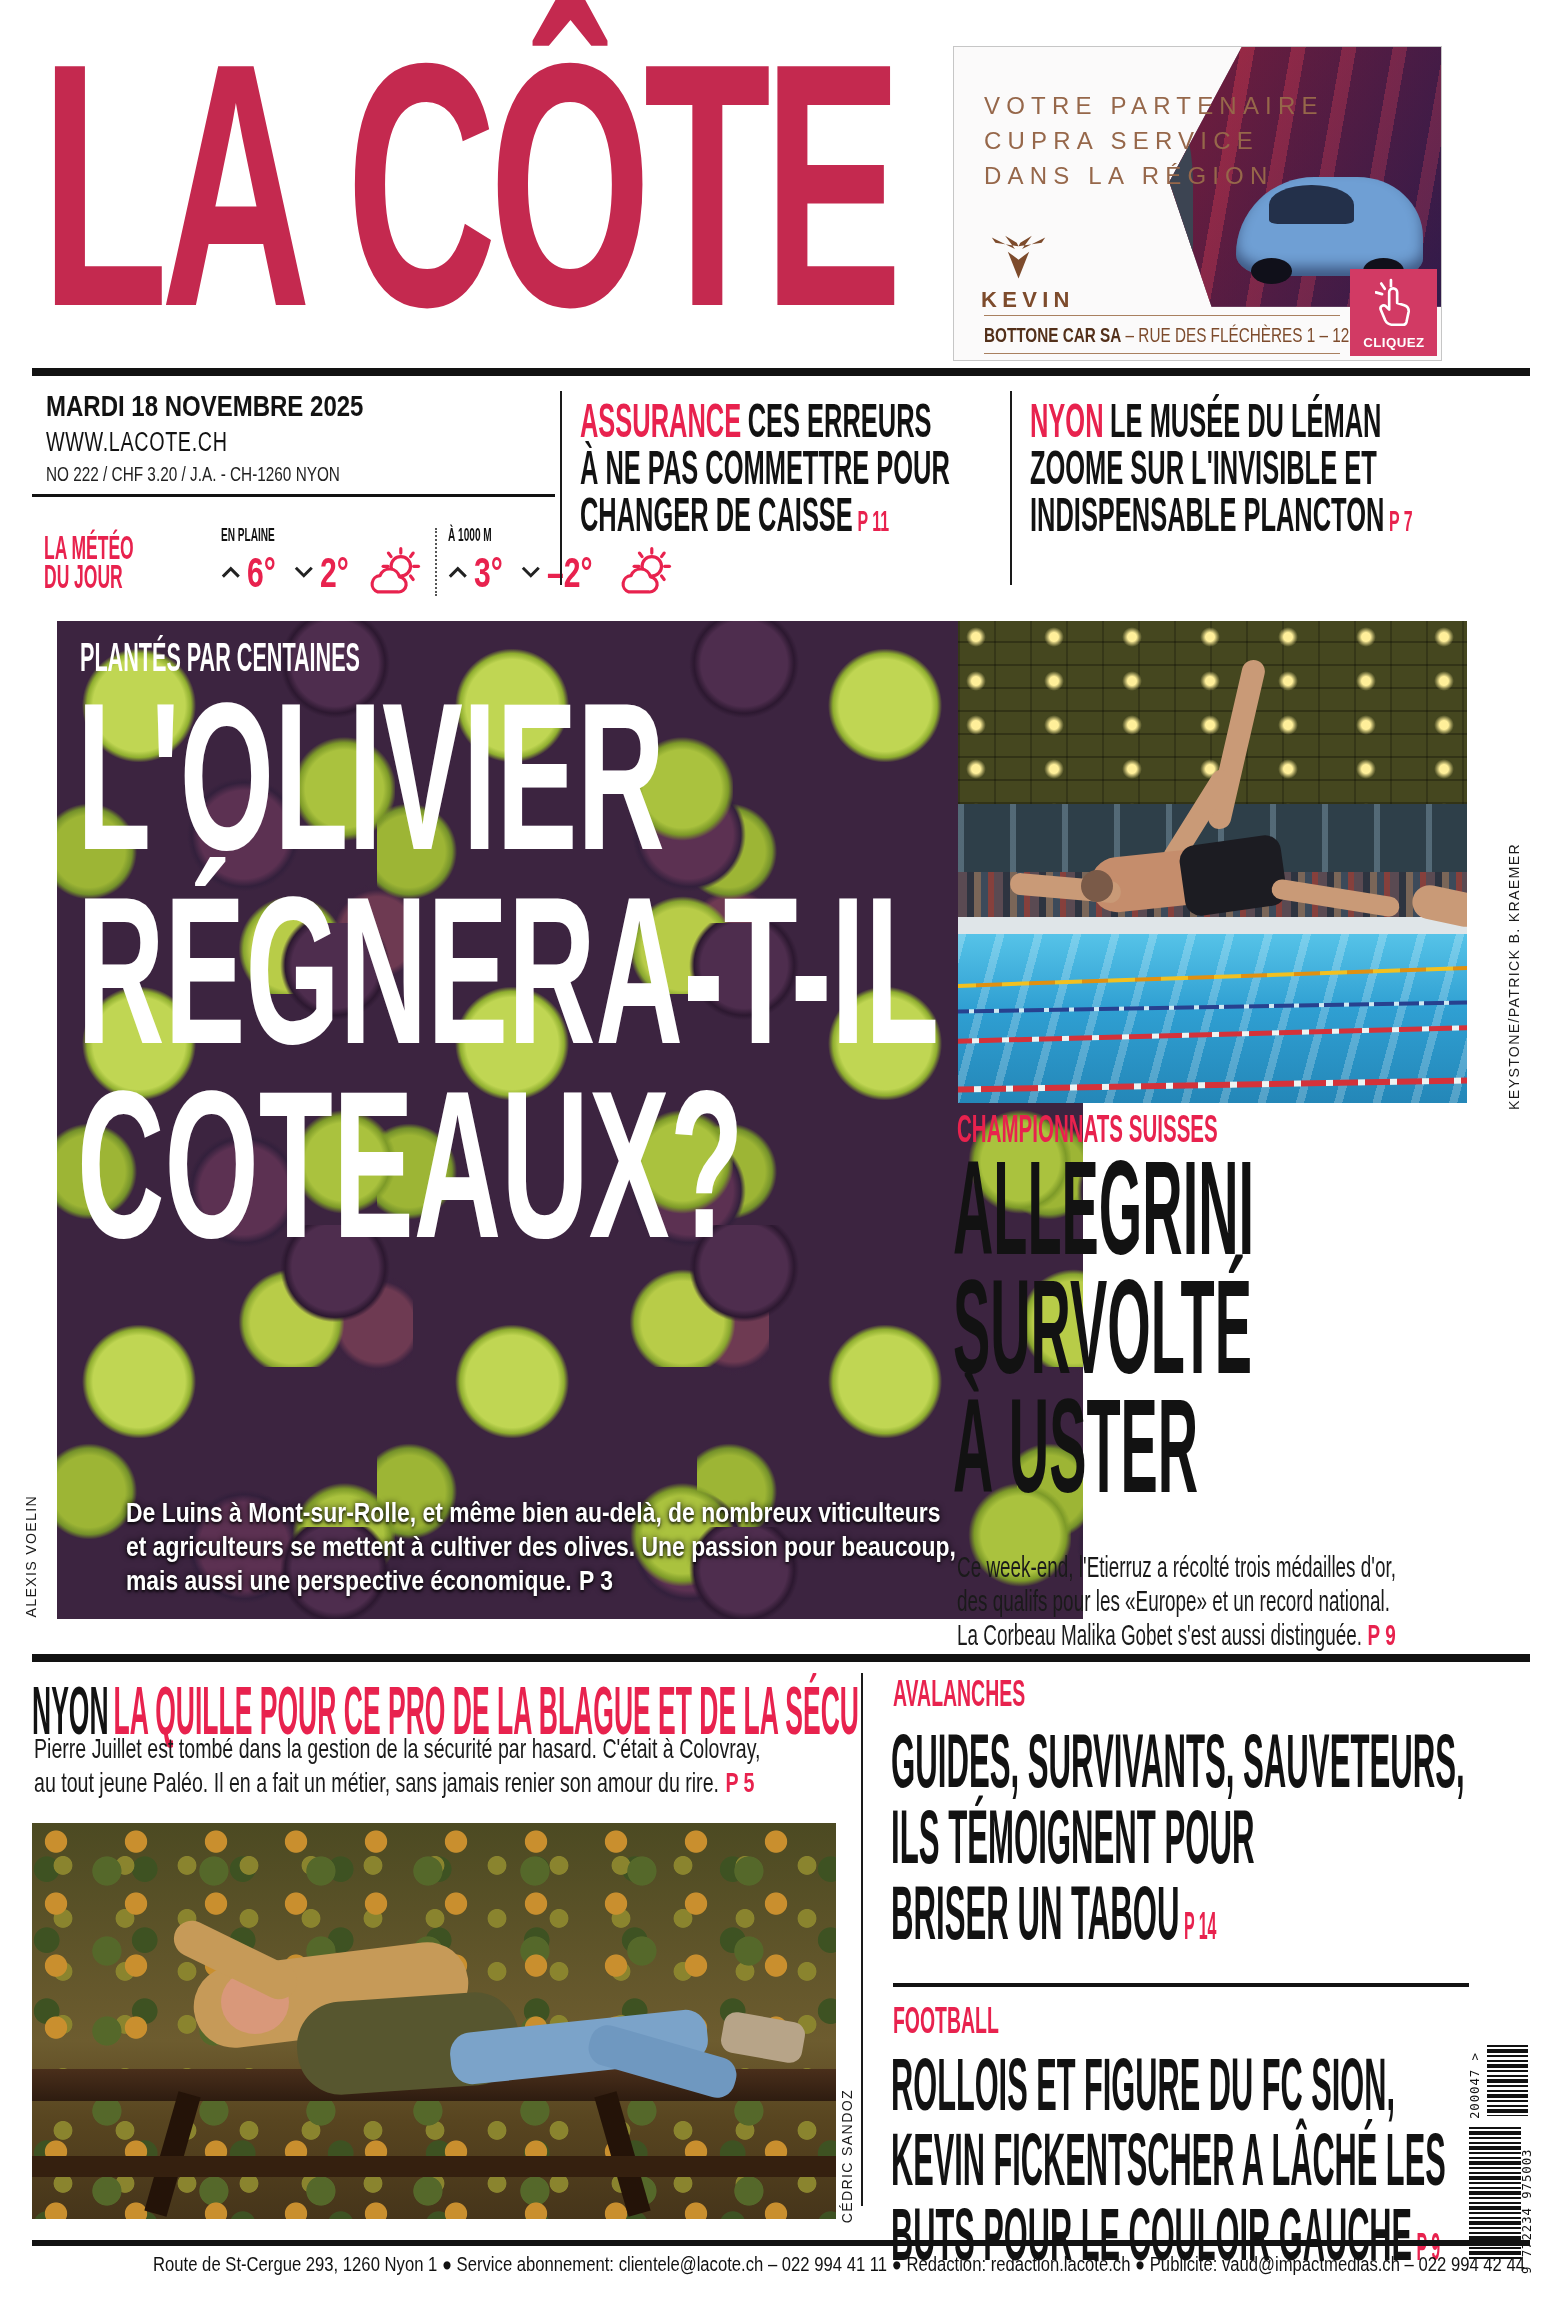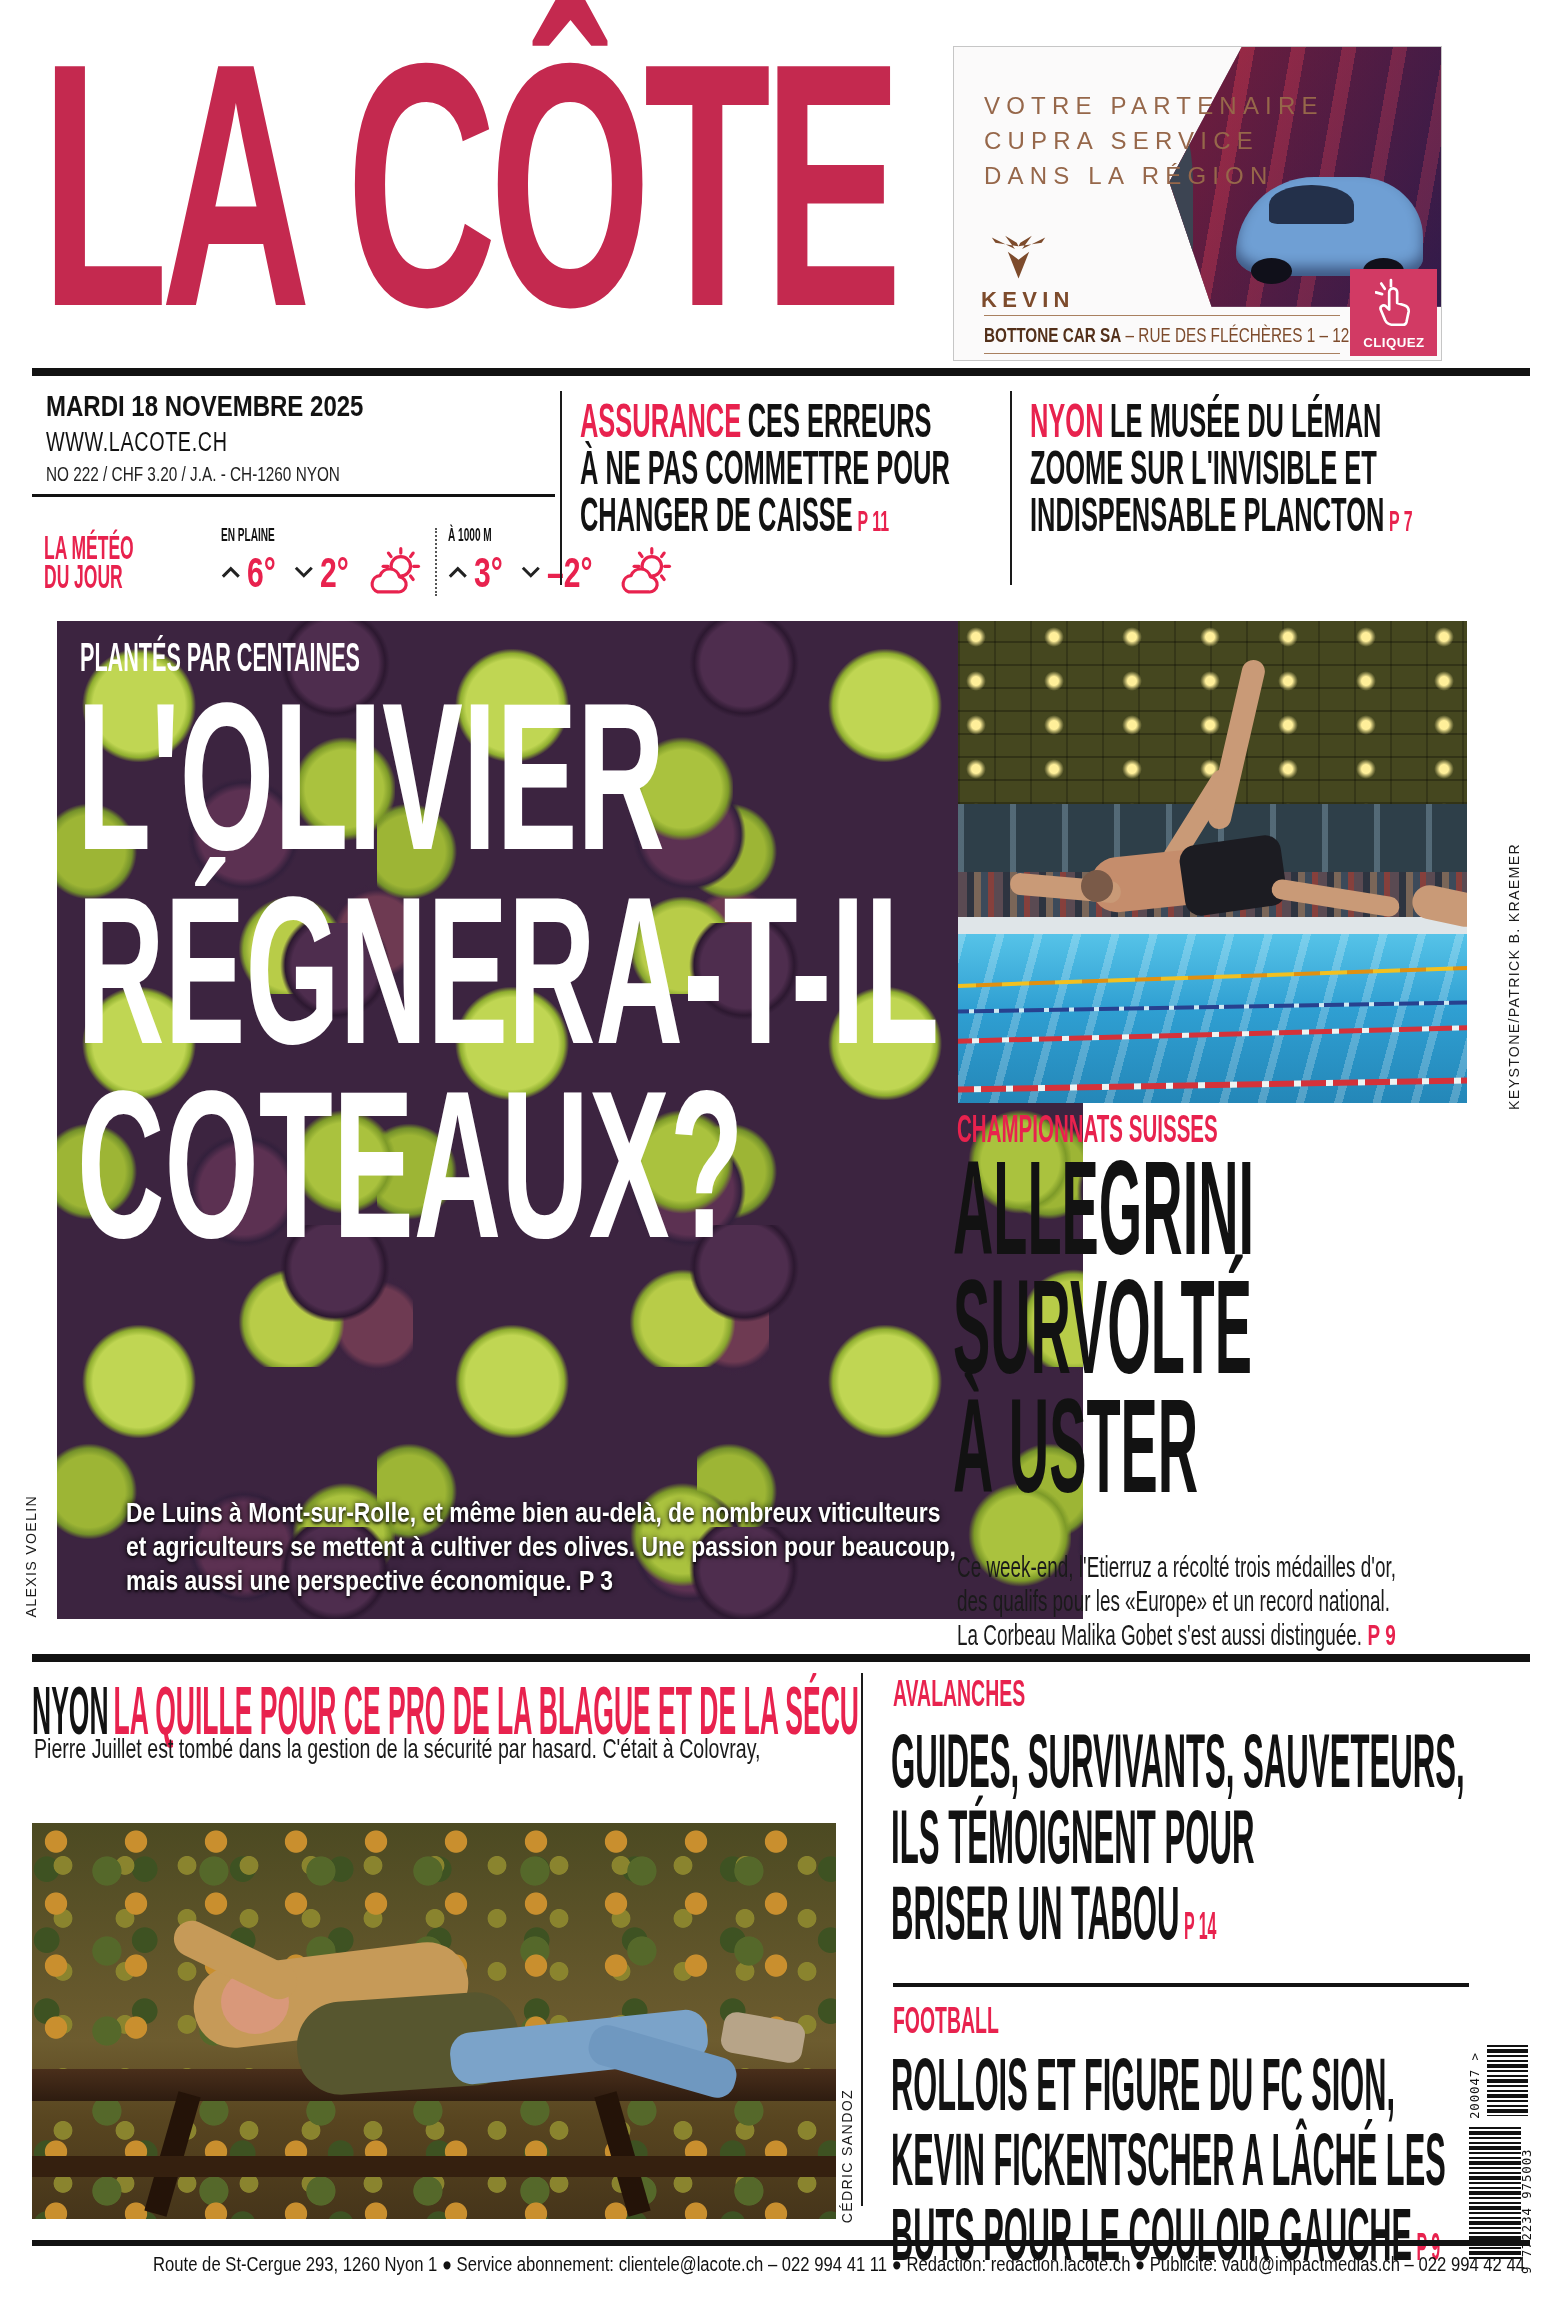--- a/index.html
+++ b/index.html
@@ -295,20 +295,21 @@
     <div style="height:34px;"><span class="cx sx63"><span>La Corbeau Malika Gobet s'est aussi distinguée.</span><span class="red bold" style="margin-left:9px;">P 9</span></span></div>
   </div>
 
   <div class="bar" style="left:32px;top:1654px;width:1498px;height:8px;"></div>
 
   <div class="abs nyon-title" style="left:32px;top:1671px;">
     <span class="cx sx39"><span>NYON</span><span class="red gap">LA QUILLE POUR CE PRO DE LA BLAGUE ET DE LA SÉCU</span></span>
   </div>
   <div class="abs nyon-body" style="left:34px;top:1732px;">
     <div style="height:34px;"><span class="cx sx71">Pierre Juillet est tombé dans la gestion de la sécurité par hasard. C'était à Colovray,</span></div>
+    <div style="height:34px;"><span class="cx sx71"><span>au tout jeune Paléo. Il en a fait un métier, sans jamais renier son amour du rire.</span><span class="red bold" style="margin-left:9px;">P 5</span></span></div>
   </div>
   <div class="park">
     <div class="abs" style="left:-9px;right:-9px;top:62%;height:32px;background:linear-gradient(#4a2f1b,#2e1c10);"></div>
     <div class="abs" style="left:16%;top:68%;width:23px;height:124px;background:#241308;transform:rotate(16deg);"></div>
     <div class="abs" style="left:72%;top:68%;width:23px;height:124px;background:#241308;transform:rotate(-16deg);"></div>
     <div class="abs" style="left:-9px;right:-9px;top:84%;height:21.3px;background:#35200f;"></div>
     <div class="abs" style="left:20%;top:33%;width:276px;height:82px;background:#c69a58;border-radius:41px;transform:rotate(-7deg);"></div>
     <div class="abs" style="left:33%;top:44%;width:222px;height:93px;background:#57562f;border-radius:44px;transform:rotate(-4deg);"></div>
     <div class="abs" style="left:52%;top:50%;width:258px;height:52px;background:#7ba3c9;border-radius:21.3px;transform:rotate(-6deg);"></div>
     <div class="abs" style="left:69%;top:55%;width:151px;height:41px;background:#6f98c0;border-radius:18px;transform:rotate(16deg);"></div>

